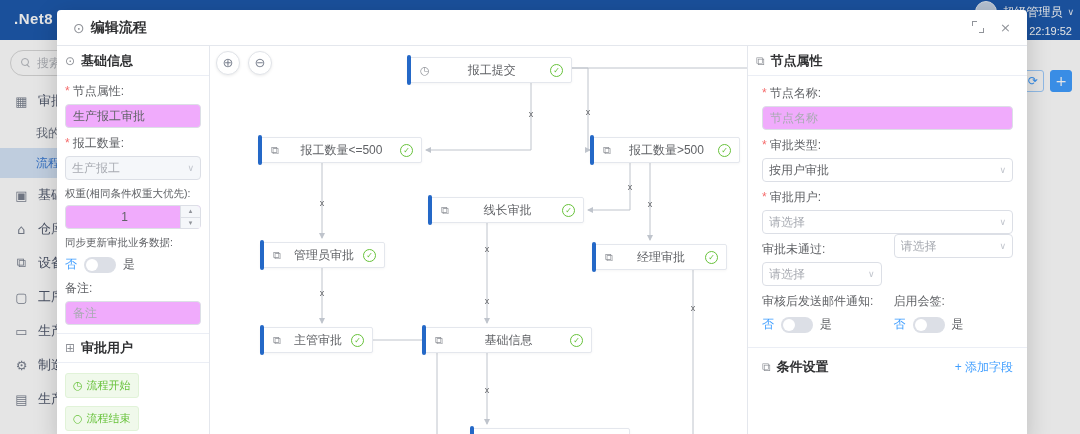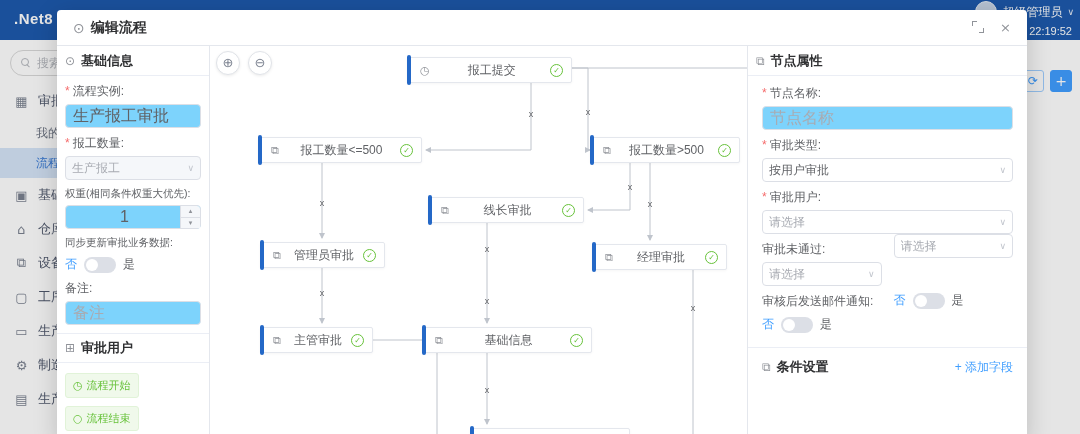--- a/index.html
+++ b/index.html
@@ -49,21 +49,21 @@
   .modal-body { flex:1; display:flex; min-height:0; }
 
   
   .panel-left { width:153px; flex:0 0 153px; border-right:1px solid #e4e7ed; overflow:hidden; }
   .sec-head { height:30px; display:flex; align-items:center; gap:6px; padding:0 8px; font-size:13px; font-weight:bold; color:#303133; border-bottom:1px solid #ebeef5; }
   .sec-head .uicon { color:#909399; font-weight:normal; font-size:12px; }
   .fgroup { padding:0 8px; }
   .flabel { margin:7px 0 4px 0; font-size:12px; color:#606266; white-space:nowrap; }
   .flabel.small { font-size:10.5px; }
   .req::before { content:"*"; color:#f56c6c; margin-right:3px; }
-  .tinput { width:100%; height:24px; border:1px solid #dcdfe6; border-radius:4px; padding:0 7px; font-size:16px; color:#606266; background:#7dd3fc; outline:none; font-family:inherit; }
+  .tinput { width:100%; height:24px; border:1px solid #dcdfe6; border-radius:4px; padding:0 7px; font-size:12px; color:#606266; background:#f0abfc; outline:none; font-family:inherit; }
   .tinput::placeholder { color:#a8abb2; }
   .sel { width:100%; height:24px; border:1px solid #dcdfe6; border-radius:4px; padding:0 6px; display:flex; align-items:center; background:#fff; cursor:pointer; }
   .sel .sel-val { flex:1; color:#606266; white-space:nowrap; overflow:hidden; }
   .sel .sel-val.ph { color:#a8abb2; }
   .sel .caret { color:#c0c4cc; font-size:9px; }
   .sel.disabled { background:#f5f7fa; cursor:not-allowed; }
   .sel.disabled .sel-val { color:#a8abb2; }
   .num-wrap { position:relative; }
   .num-wrap .tinput { text-align:center; padding-right:24px; }
   .stepper { position:absolute; right:1px; top:1px; bottom:1px; width:20px; border-left:1px solid #dcdfe6; display:flex; flex-direction:column; }
@@ -183,21 +183,21 @@
   </div>
 
   <div class="modal-body">
 
     <div class="panel-left">
       <div class="sec-head">
         <span class="uicon">⊙</span>
         <span>基础信息</span>
       </div>
       <div class="fgroup">
-        <div class="flabel req">流程实例:</div>
+        <div class="flabel req">节点属性:</div>
         <input class="tinput" readonly="" value="生产报工审批" style="">
 
         <div class="flabel req">报工数量:</div>
         <div class="sel disabled">
           <span class="sel-val">生产报工</span>
           <span class="caret uicon">∨</span>
         </div>
 
         <div class="flabel small">权重(相同条件权重大优先):</div>
         <div class="num-wrap">
@@ -363,20 +363,21 @@
         <div class="two-col">
           <div>
             <div class="flabel">审核后发送邮件通知:</div>
             <div class="toggle-row">
               <span class="tg-no">否</span>
               <span class="switch"></span>
               <span class="tg-yes">是</span>
             </div>
           </div>
           <div>
+            <div class="flabel">启用会签:</div>
             <div class="toggle-row">
               <span class="tg-no">否</span>
               <span class="switch"></span>
               <span class="tg-yes">是</span>
             </div>
           </div>
         </div>
       </div>
 
       <div class="cond-row">

